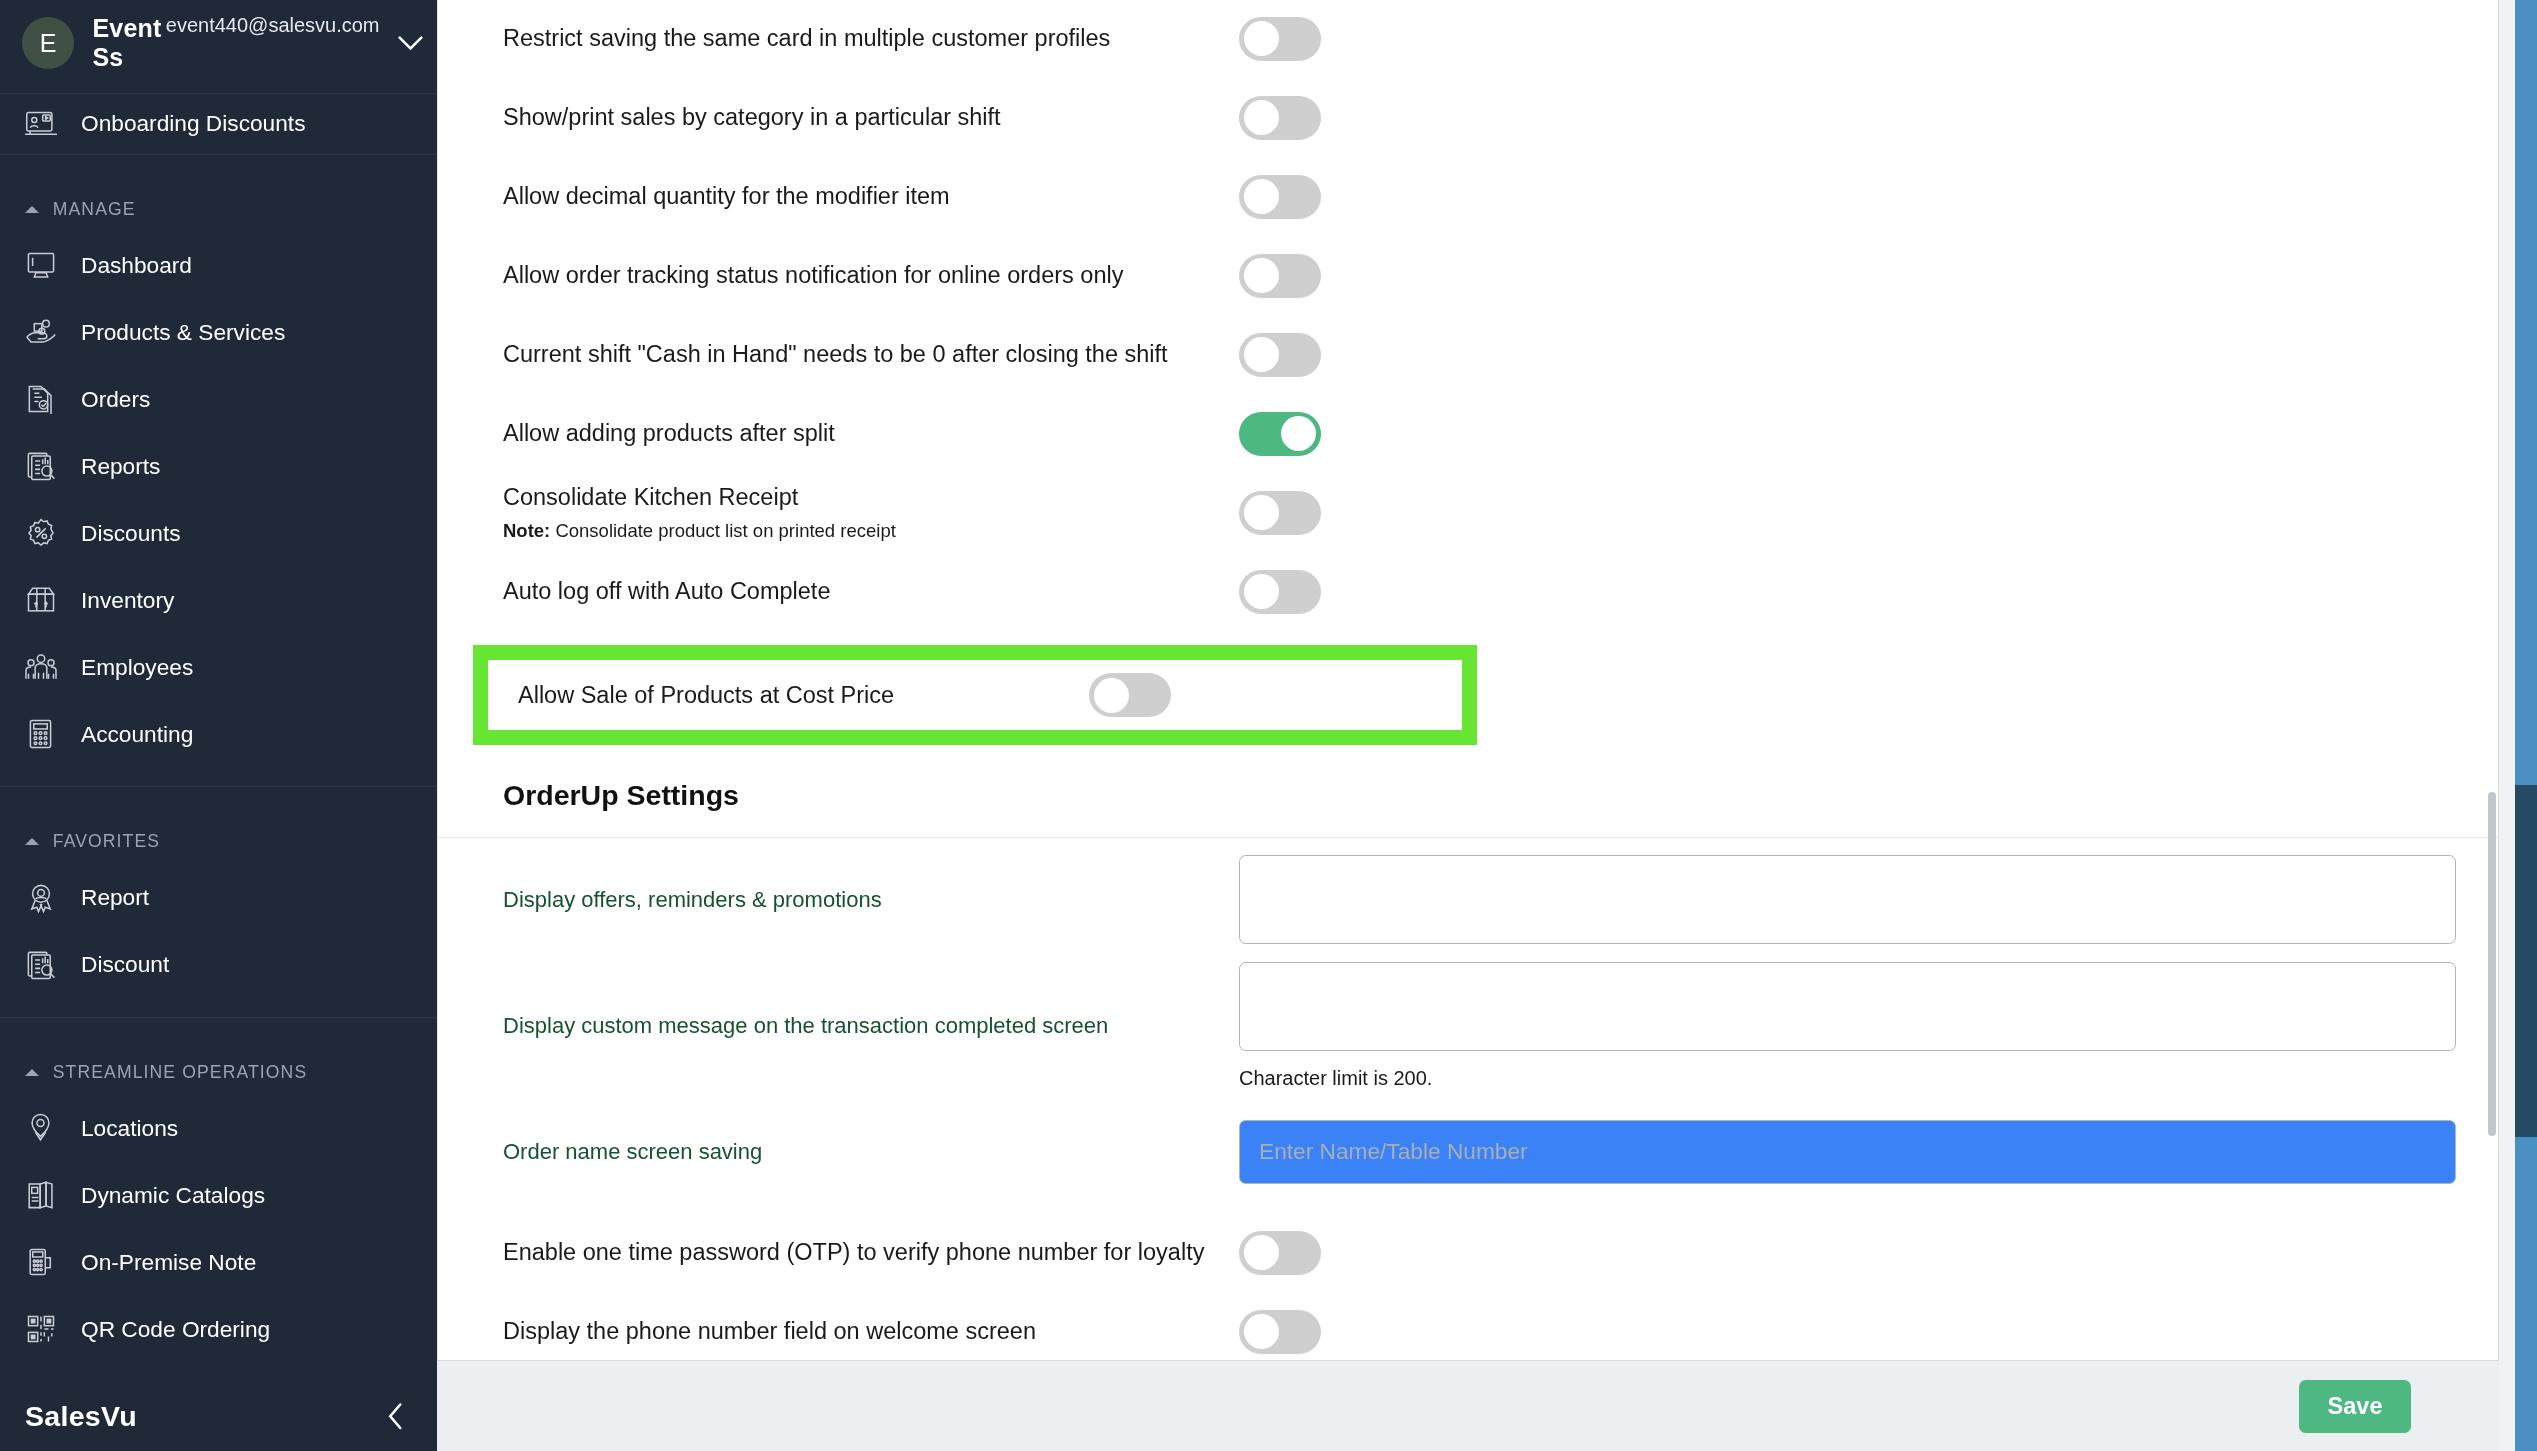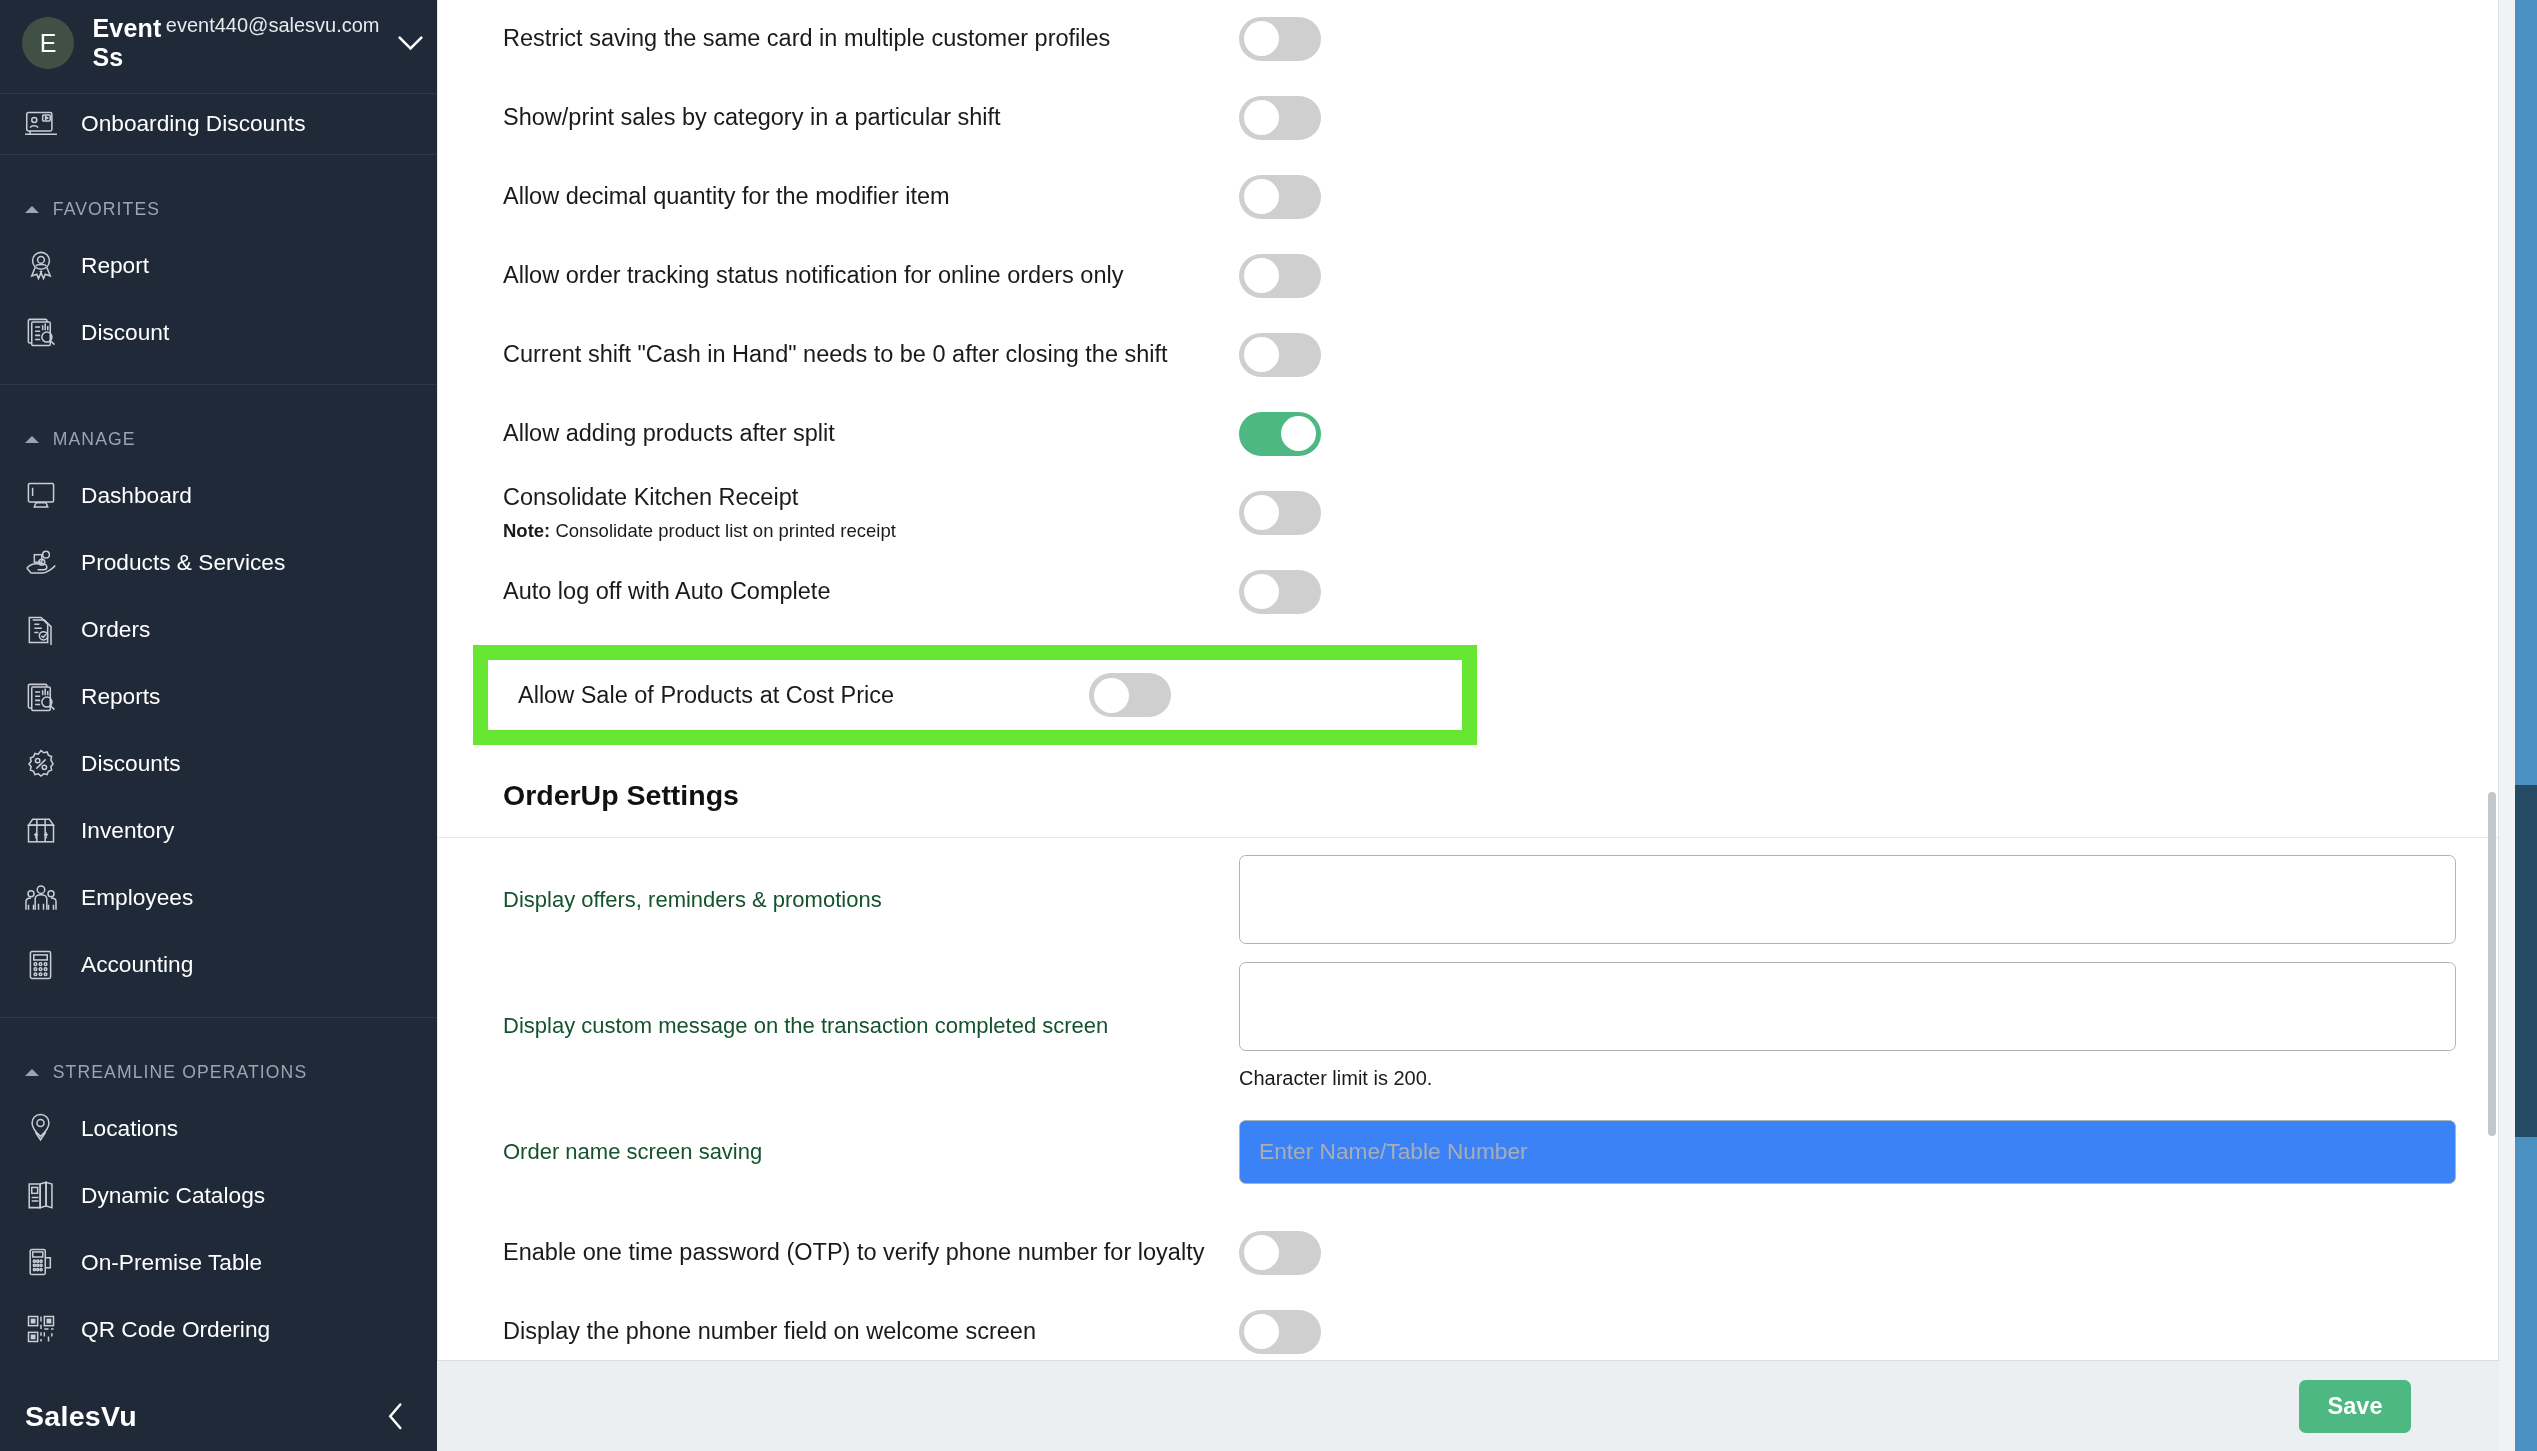--- a/index.html
+++ b/index.html
@@ -208,51 +208,20 @@
           <rect x="22" y="6" width="9" height="7" rx="1"></rect>
             <path d="M25.5 8l2.5 1.5-2.5 1.5z" fill="#c9ced6"></path>
         </svg>
       </span>
       <span>Onboarding Discounts</span>
     </div>
 
     <div class="grp divided">
       <div class="sect">
         <span class="caret-up"></span>
-        <span>FAVORITES</span>
-      </div>
-      <div class="nav-item">
-        <span class="ico">
-          <svg width="32" height="32" viewBox="0 0 38 38" fill="none" stroke="#c9ced6" stroke-width="1.8">
-            <circle cx="19" cy="14" r="10"></circle>
-              <circle cx="19" cy="13" r="4"></circle>
-            <path d="M13 20c1-2 11-2 12 0"></path>
-            <path d="M12 22l-4 10 6-2 2 5 4-9M26 22l4 10-6-2-2 5-4-9"></path>
-          </svg>
-        </span>
-        <span>Report</span>
-      </div>
-      <div class="nav-item">
-        <span class="ico">
-          <svg width="32" height="32" viewBox="0 0 38 38" fill="none" stroke="#c9ced6" stroke-width="1.8">
-            <rect x="4" y="4" width="22" height="28" rx="1.5"></rect>
-              <rect x="8" y="7" width="22" height="28" rx="1.5" fill="#1f2937"></rect>
-            <path d="M12 13h6M12 18h6M12 23h6M12 28h6"></path>
-            <path d="M21 11v6M24 9v8M27 12v5"></path>
-            <circle cx="26" cy="25" r="6"></circle>
-              <path d="M30 29l5 5"></path>
-          </svg>
-        </span>
-        <span>Discount</span>
-      </div>
-    </div>
-
-    <div class="grp divided">
-      <div class="sect">
-        <span class="caret-up"></span>
         <span>MANAGE</span>
       </div>
       <div class="nav-item">
         <span class="ico">
           <svg width="32" height="28.5" viewBox="0 0 38 34" fill="none" stroke="#c9ced6" stroke-width="1.8">
             <rect x="4" y="3" width="30" height="22" rx="1.5"></rect>
               <path d="M9 8v10M13 26h12l2 5H11z"></path>
           </svg>
         </span>
         <span>Dashboard</span>
@@ -340,20 +309,51 @@
               <circle cx="22" cy="18" r="1.6"></circle>
             <circle cx="10" cy="24" r="1.6"></circle>
               <circle cx="16" cy="24" r="1.6"></circle>
               <circle cx="22" cy="24" r="1.6"></circle>
             <circle cx="10" cy="30" r="1.6"></circle>
               <circle cx="16" cy="30" r="1.6"></circle>
               <circle cx="22" cy="30" r="1.6"></circle>
           </svg>
         </span>
         <span>Accounting</span>
+      </div>
+    </div>
+
+    <div class="grp divided">
+      <div class="sect">
+        <span class="caret-up"></span>
+        <span>FAVORITES</span>
+      </div>
+      <div class="nav-item">
+        <span class="ico">
+          <svg width="32" height="32" viewBox="0 0 38 38" fill="none" stroke="#c9ced6" stroke-width="1.8">
+            <circle cx="19" cy="14" r="10"></circle>
+              <circle cx="19" cy="13" r="4"></circle>
+            <path d="M13 20c1-2 11-2 12 0"></path>
+            <path d="M12 22l-4 10 6-2 2 5 4-9M26 22l4 10-6-2-2 5-4-9"></path>
+          </svg>
+        </span>
+        <span>Report</span>
+      </div>
+      <div class="nav-item">
+        <span class="ico">
+          <svg width="32" height="32" viewBox="0 0 38 38" fill="none" stroke="#c9ced6" stroke-width="1.8">
+            <rect x="4" y="4" width="22" height="28" rx="1.5"></rect>
+              <rect x="8" y="7" width="22" height="28" rx="1.5" fill="#1f2937"></rect>
+            <path d="M12 13h6M12 18h6M12 23h6M12 28h6"></path>
+            <path d="M21 11v6M24 9v8M27 12v5"></path>
+            <circle cx="26" cy="25" r="6"></circle>
+              <path d="M30 29l5 5"></path>
+          </svg>
+        </span>
+        <span>Discount</span>
       </div>
     </div>
 
     <div class="grp">
       <div class="sect">
         <span class="caret-up"></span>
         <span>STREAMLINE OPERATIONS</span>
       </div>
       <div class="nav-item">
         <span class="ico">
@@ -387,21 +387,21 @@
               <circle cx="18" cy="18" r="1.3"></circle>
             <circle cx="10" cy="23" r="1.3"></circle>
               <circle cx="14" cy="23" r="1.3"></circle>
               <circle cx="18" cy="23" r="1.3"></circle>
             <circle cx="10" cy="28" r="1.3"></circle>
               <circle cx="14" cy="28" r="1.3"></circle>
               <circle cx="18" cy="28" r="1.3"></circle>
             <path d="M23 14h6v12h-6"></path>
           </svg>
         </span>
-        <span>On-Premise Table</span>
+        <span>On-Premise Note</span>
       </div>
       <div class="nav-item">
         <span class="ico">
           <svg width="30" height="30" viewBox="0 0 36 36" fill="none" stroke="#c9ced6" stroke-width="1.8">
             <rect x="3" y="3" width="11" height="11"></rect>
               <rect x="6.5" y="6.5" width="4" height="4" fill="#c9ced6"></rect>
             <rect x="22" y="3" width="11" height="11"></rect>
               <rect x="25.5" y="6.5" width="4" height="4" fill="#c9ced6"></rect>
             <rect x="3" y="22" width="11" height="11"></rect>
               <rect x="6.5" y="25.5" width="4" height="4" fill="#c9ced6"></rect>

